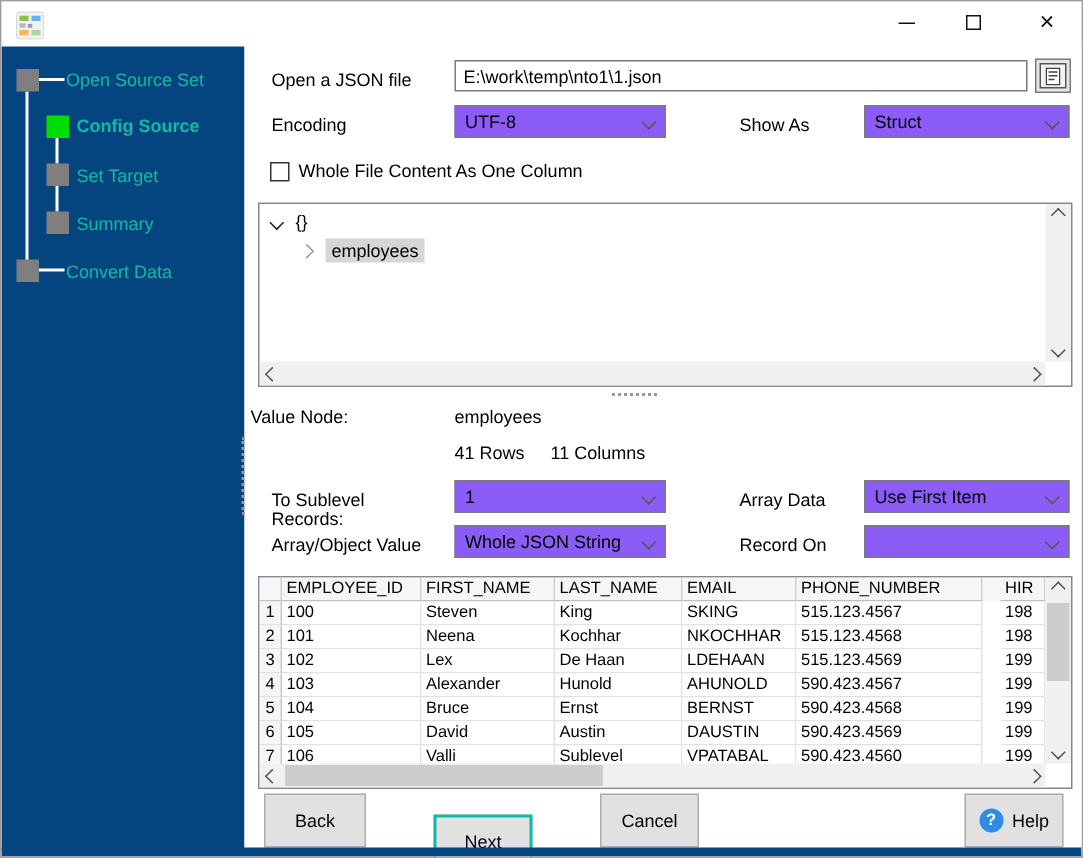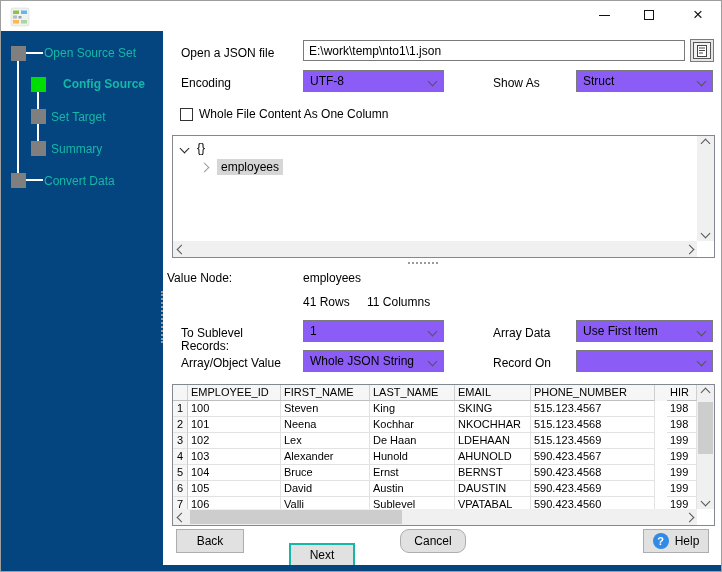--- a/index.html
+++ b/index.html
@@ -13,21 +13,21 @@
   .cap-btn { position:absolute; top:0; width:34px; height:28px; display:flex; align-items:center; justify-content:center; color:#111; }
   .cap-min { left:586px; } .cap-max { left:631px; } .cap-close { left:680px; font-size:17px; }
   .min-glyph { width:11px; height:0; border-top:1px solid #111; }
   .max-glyph { width:10px; height:10px; border:1px solid #111; }
 
   
   .sidebar { position:absolute; left:0; top:30px; width:162px; height:536px; background:#05457f; }
   .step-sq { position:absolute; width:15px; height:15px; background:#7f7f7f; }
   .step-sq.active { background:#00dd00; }
   .step-label { position:absolute; color:#14b8a6; font-size:12px; white-space:nowrap; }
-  .step-label.active { font-weight:bold;margin-left:12px; }
+  .step-label.active { font-weight:bold; }
   .conn { position:absolute; background:#fff; }
 
   
   .main { position:absolute; left:162px; top:30px; width:560px; height:536px; background:#fff; }
   .lbl { position:absolute; font-size:12px; color:#000; white-space:nowrap; }
   .val { position:absolute; font-size:12px; color:#000; white-space:nowrap; }
 
   .txtinput { position:absolute; height:21px; border:1px solid #7a7a7a; background:#fff;
               font-family:"Liberation Sans", sans-serif; font-size:12px; padding:0 5px; color:#000; }
   .combo { position:absolute; height:22px; border:1px solid #7a7a7a; background:#8b5cf6;
@@ -67,21 +67,21 @@
   .th { font-size:11px; color:#000; padding:1px 3px; border-right:1px solid #cfcfcf;
         border-bottom:1px solid #bfbfbf; overflow:hidden; white-space:nowrap; }
   .td { font-size:11px; color:#000; padding:1px 3px; border-right:1px solid #e2e2e2;
         border-bottom:1px solid #e2e2e2; overflow:hidden; white-space:nowrap; background:#fff; }
   .td.rownum { background:#f6f6f6; border-right:1px solid #c8c8c8; text-align:center; padding:1px 1px; }
   .col0 { width:15px; flex:none; } .col1 { width:93px; flex:none; } .col2 { width:89px; flex:none; }
   .col3 { width:85px; flex:none; } .col4 { width:76px; flex:none; } .col5 { width:124px; flex:none; }
   .col6 { flex:1;margin-left:12px; }
 
   
-  .btn { position:absolute; height:24px; background:#e1e1e1; border:1px solid #adadad;
+  .btn { position:absolute; height:36px; background:#e1e1e1; border:1px solid #adadad;
          font-size:12px; display:flex; align-items:center; justify-content:center;
          font-family:"Liberation Sans", sans-serif; color:#000; }
   .btn.focused { border:2px solid #14b8a6;margin-top:14px; }
   .help-q { width:16px; height:16px; border-radius:50%; background:#2f8be6; color:#fff;
             font-size:11px; font-weight:bold; display:flex; align-items:center; justify-content:center; margin-right:6px; }
 
   .grip-h { position:absolute; width:30px; border-top:2px dotted #9a9a9a; }
   .grip-v { position:absolute; height:52px; border-left:2px dotted #9a9a9a; }
 
   .bottom-strip { position:absolute; left:0; bottom:0; width:100%; height:6px; background:#05457f; }
@@ -315,21 +315,21 @@
           </div>
         <div class="sb-thumb" style="left:17px; top:1px; width:212px; height:14px;"></div>
         <div class="sb-arrow" style="right:0;">
             <span class="chev right"></span>
           </div>
       </div>
     </div>
 
     <div class="btn" style="left:13px; top:498px; width:68px;">Back</div>
     <div class="btn focused" style="left:126px; top:498px; width:66px;">Next</div>
-    <div class="btn" style="left:237px; top:498px; width:66px;border-radius:9px;">Cancel</div>
+    <div class="btn" style="left:237px; top:498px; width:66px;">Cancel</div>
     <div class="btn" style="left:480px; top:498px; width:66px;">
       <span class="help-q">?</span>
       <span>Help</span>
     </div>
   </div>
 
   <div class="bottom-strip"></div>
 </div>
 
 </body></html>

